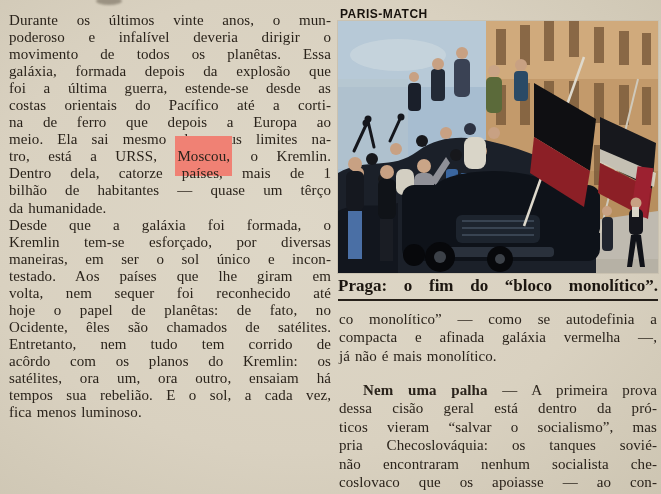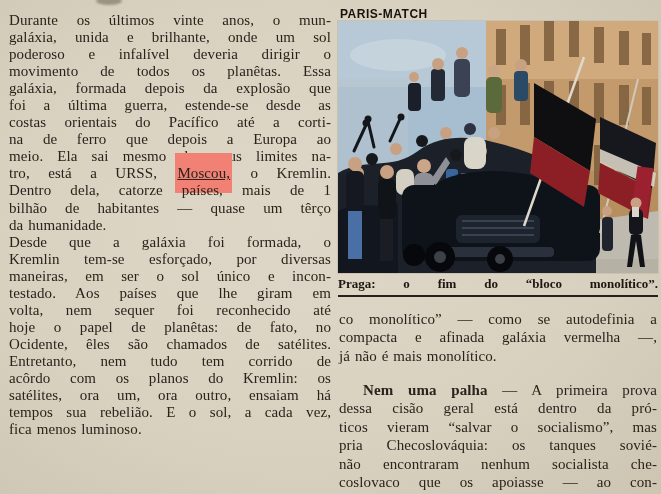--- a/index.html
+++ b/index.html
@@ -11,50 +11,49 @@
   #page{position:relative;width:661px;height:494px;overflow:hidden;
         background:radial-gradient(ellipse at 45% 45%, #ded7c7 0%, #d9d1c0 60%, #cdc5b2 100%);}
   .corner-smudge{position:absolute;left:96px;top:-3px;width:26px;height:8px;
         background:#6b6253;border-radius:50%;opacity:.55;filter:blur(1px);}
 
   
   .col{position:absolute;color:var(--ink);}
   .line{font-size:15px;line-height:17.05px;text-align:justify;text-align-last:justify;
         word-spacing:1px;letter-spacing:.1px;white-space:normal;}
   .line.end{text-align-last:left;}
-  .line .hl{background:var(--hl);padding:12px 2px;text-decoration:underline;}
+  .line .hl{background:var(--hl);padding:12px 2px;}
   .line .b{font-weight:700;margin-left:24px;}
   #left-col{left:9px;top:12px;width:322px;}
   #right-col-p1,#right-col-p2{left:339px;width:318px;}
   #right-col-p1{top:310px;}
   #right-col-p2{top:381px;}
   #right-col-p1 .line,#right-col-p2 .line{line-height:18.4px;}
   .line.partial{height:5px;overflow:hidden;}
 
   
   #credit{position:absolute;left:340px;top:7px;font-family:"Liberation Sans","DejaVu Sans",sans-serif;
         font-weight:700;font-size:12px;letter-spacing:.5px;color:#17120d;}
   #photo{position:absolute;left:338px;top:21px;width:320px;height:252px;
         background:#a7bdd0;box-shadow:0 0 0 1px #cac2b1;}
   #photo svg{display:block;width:100%;height:100%;}
   #caption{position:absolute;left:338px;top:276px;width:320px;
-        font-weight:700;font-size:13px;color:#1c1610;
+        font-weight:700;font-size:17px;color:#1c1610;
         text-align:justify;text-align-last:justify;word-spacing:1px;
         padding-bottom:3px;border-bottom:2.5px solid var(--rule);}
 </style>
 </head>
 <body>
 
 <div id="page">
 
   <div class="corner-smudge"></div>
 
   <div id="left-col" class="col">
       <div class="line"><span>Durante os últimos vinte anos, o mun-</span></div>
-      <div class="line"><span>galáxia, unida e brilhante, onde um sol</span></div>
       <div class="line"><span>poderoso e infalível deveria dirigir o</span></div>
       <div class="line"><span>movimento de todos os planêtas. Essa</span></div>
       <div class="line"><span>galáxia, formada depois da explosão que</span></div>
       <div class="line"><span>foi a última guerra, estende-se desde as</span></div>
       <div class="line"><span>costas orientais do Pacífico até a corti-</span></div>
       <div class="line"><span>na de ferro que depois a Europa ao</span></div>
       <div class="line"><span>meio. Ela sai mesmo dos seus limites na-</span></div>
       <div class="line"><span>tro, está a URSS, </span><span class="hl">Moscou,</span><span> o Kremlin.</span></div>
       <div class="line"><span>Dentro dela, catorze países, mais de 1</span></div>
       <div class="line"><span>bilhão de habitantes — quase um têrço</span></div>

